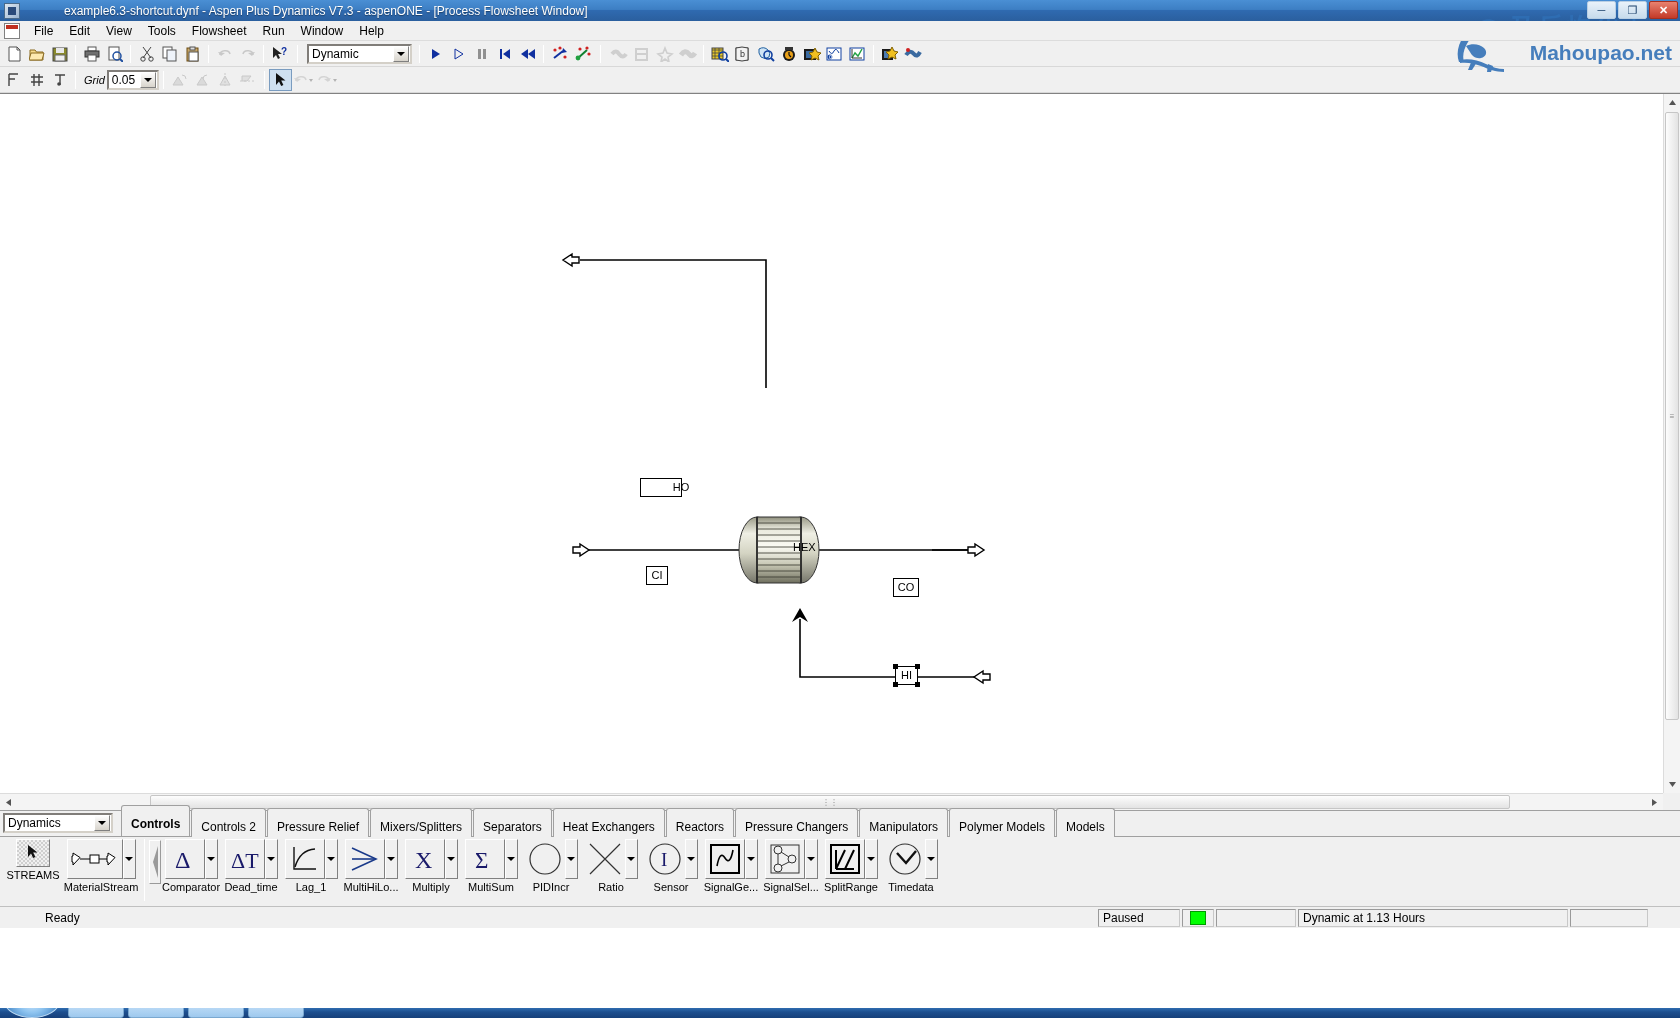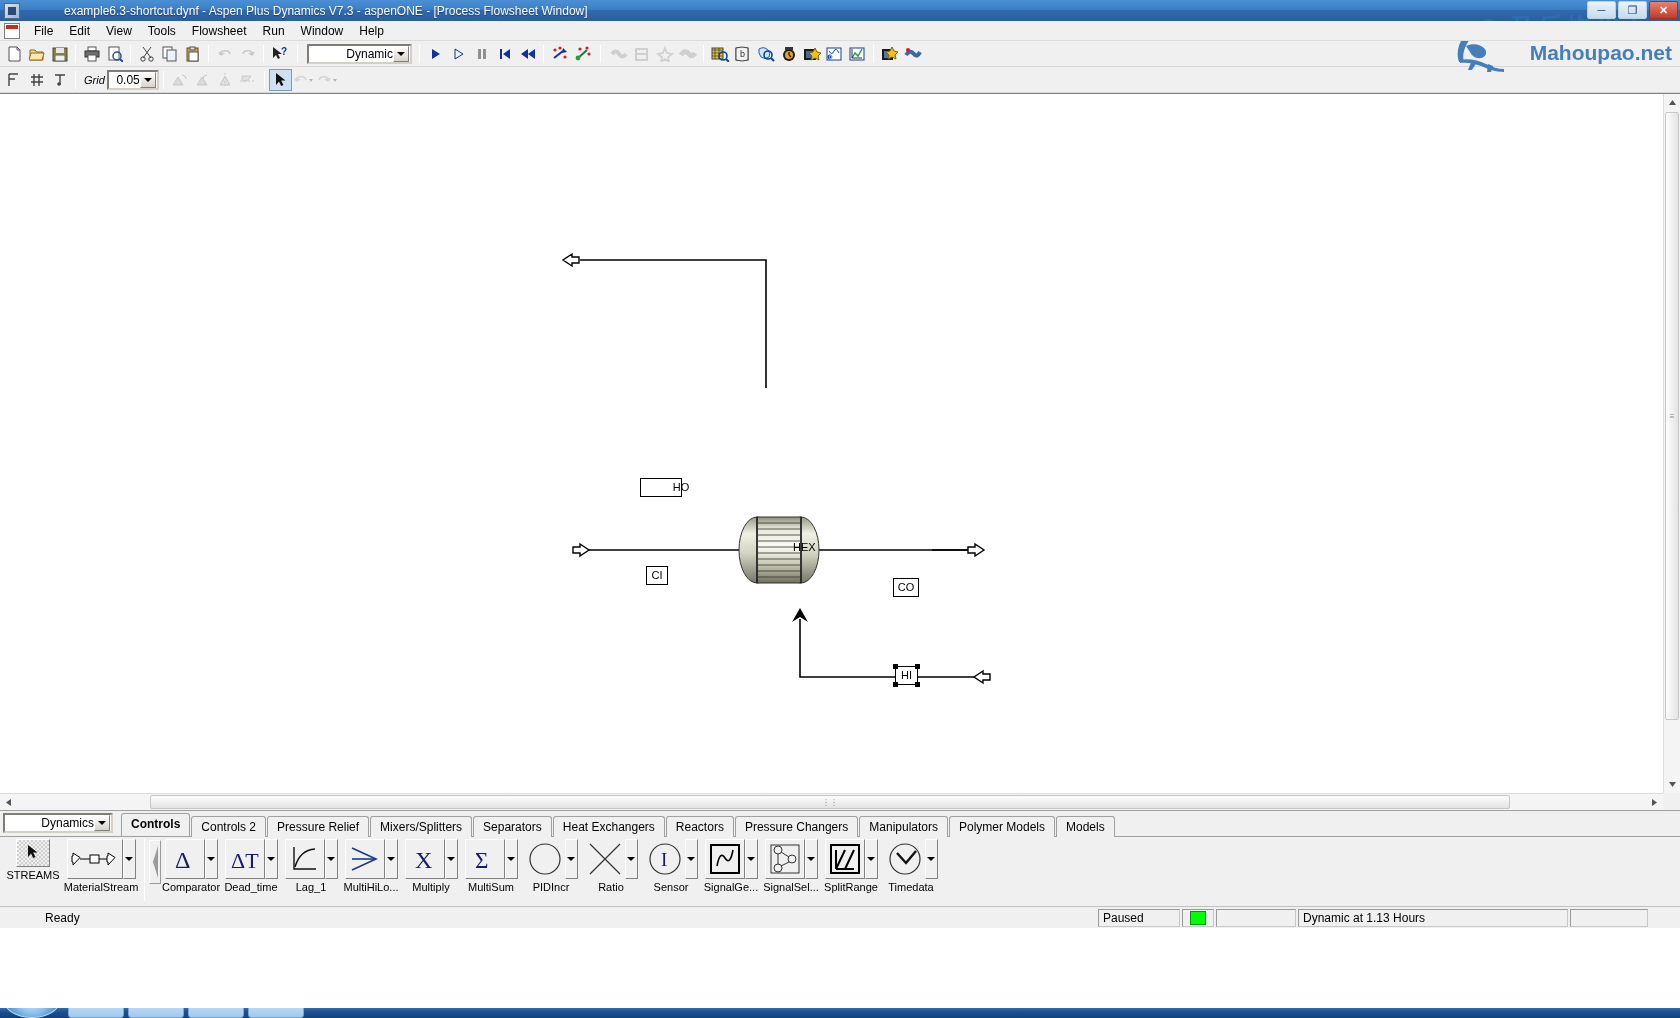--- a/index.html
+++ b/index.html
@@ -134,21 +134,21 @@
 
   .combo {
     height: 20px;
     border: 2px inset #d4d0c8;
     background:#ffffff;
     display:flex; align-items:center;
     padding-left: 3px;
     font-size: 12px;
     position: relative;
   }
-  .combo .combo-val { flex:1; white-space:nowrap; overflow:hidden;text-align:right; }
+  .combo .combo-val { flex:1; white-space:nowrap; overflow:hidden; }
   .combo .combo-arrow {
     width: 16px; height: 16px; margin-right:1px;
     background: linear-gradient(to bottom,#fdfdfd,#d8d4cc);
     border: 1px solid #fff;
     border-right-color:#808080; border-bottom-color:#808080;
     display:flex;align-items:center;justify-content:center;
   }
   .combo .combo-arrow::after {
     content:""; border-left:4px solid transparent; border-right:4px solid transparent;
     border-top:4px solid #000;
@@ -216,21 +216,21 @@
     display:flex; align-items:stretch;
     height: 26px;
     background:#f0f0f0;
     border-top:1px solid #a0a0a0;
   }
   #libcombo {
     width: 110px; height: 20px; margin: 2px 4px 0 3px;
   }
   .tabstrip { display:flex; align-items:flex-end; flex:1; padding-left:4px; }
   .ptab {
-    padding: 3px 9px 3px 9px;
+    padding: 11px 9px 3px 9px;
     margin-right: 1px;
     font-size: 12px;
     background:#f0f0f0;
     border:1px solid #a0a0a0;
     border-bottom:none;
     border-top-left-radius:3px; border-top-right-radius:3px;
     position:relative; top:1px;
     white-space:nowrap;
   }
   .ptab.active { font-weight:bold; background:#f0f0f0; top:0; padding-bottom:5px; }

